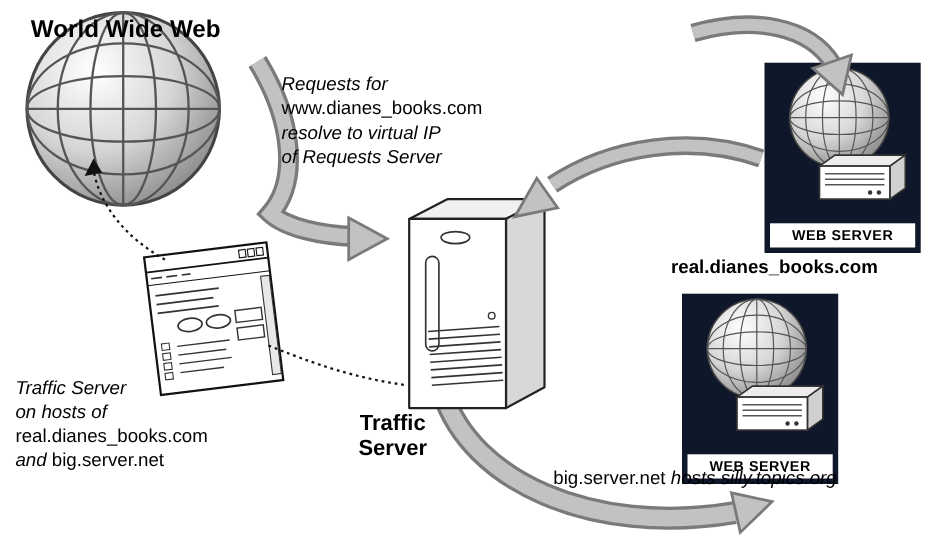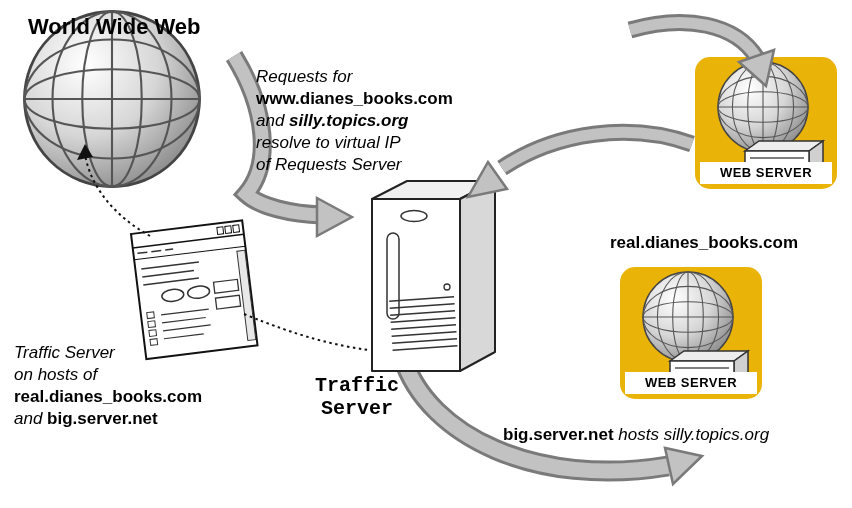--- a/index.html
+++ b/index.html
@@ -2,26 +2,26 @@
 <html><head>
 <meta charset="utf-8">
 <style>
   html,body{margin:0;padding:0;background:#fff;}
   #stage{
     position:relative;width:852px;height:508px;background:#ffffff;
     overflow:hidden;font-family:"Liberation Sans",sans-serif;color:#000;
   }
   .abs{position:absolute;}
   .it{font-style:italic;}
-  .b{font-weight:bold;}
+  .b{font-weight:normal;}
   .note{font-size:17px;line-height:22px;white-space:nowrap;}
   .heading{font-size:22px;font-weight:bold;white-space:nowrap;}
   .ts-label{font-size:20px;font-weight:bold;text-align:center;white-space:pre-line;line-height:23px;}
   .caption{font-size:17px;font-weight:bold;white-space:nowrap;}
-  .ws-box{position:absolute;width:142px;height:132px;background:#eab308;border-radius:15px;}
+  .ws-box{position:absolute;width:142px;height:173px;background:#0f172a;}
   .ws-art{position:absolute;left:0;top:0;}
   .ws-label{
     position:absolute;left:5px;right:5px;bottom:5px;height:22px;background:#ffffff;
     font-size:13px;font-weight:bold;letter-spacing:0.5px;text-align:center;line-height:22px;
   }
   svg{display:block;}
   #overlay{position:absolute;left:0;top:0;pointer-events:none;}
 </style>
 </head>
 <body>
@@ -164,26 +164,25 @@
     <g>
       <path d="M 244,314 C 300,337 334,345 368,350" fill="none" stroke="#111" stroke-width="2" stroke-dasharray="2.5 3.5"></path>
     </g>
   </svg>
 
   <div class="abs heading" style="left:28px;top:14px;">World Wide Web</div>
 
   <div class="abs note" style="left:256px;top:34px;margin-top:32px;">
     <div><span class="it">Requests for</span></div>
     <div><span class="b">www.dianes_books.com</span></div>
-    <div><span class="it">and </span><span class="b it">silly.topics.org</span></div>
     <div><span class="it">resolve to virtual IP</span></div>
     <div><span class="it">of Requests Server</span></div>
   </div>
 
-  <div class="abs ts-label" style="left:297px;top:374px;width:120px;font-family:Liberation Mono, monospace;">Traffic
+  <div class="abs ts-label" style="left:297px;top:374px;width:120px;">Traffic
 Server</div>
 
   <div class="abs note" style="left:14px;top:342px;">
     <div><span class="it">Traffic Server</span></div>
     <div><span class="it">on hosts of</span></div>
     <div><span class="b">real.dianes_books.com</span></div>
     <div><span class="it">and </span><span class="b">big.server.net</span></div>
   </div>
 
   <div class="abs caption" style="left:610px;top:233px;">real.dianes_books.com</div>

